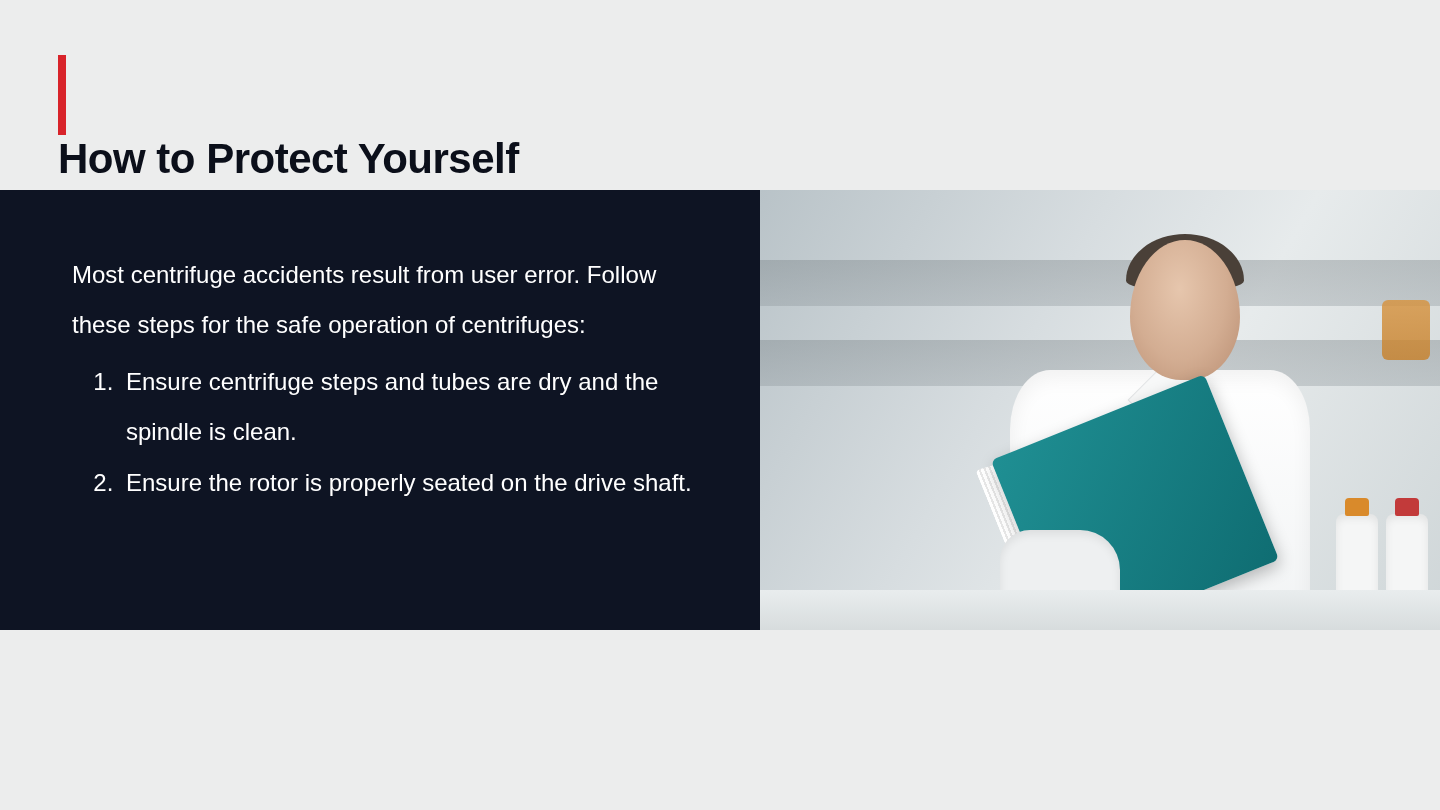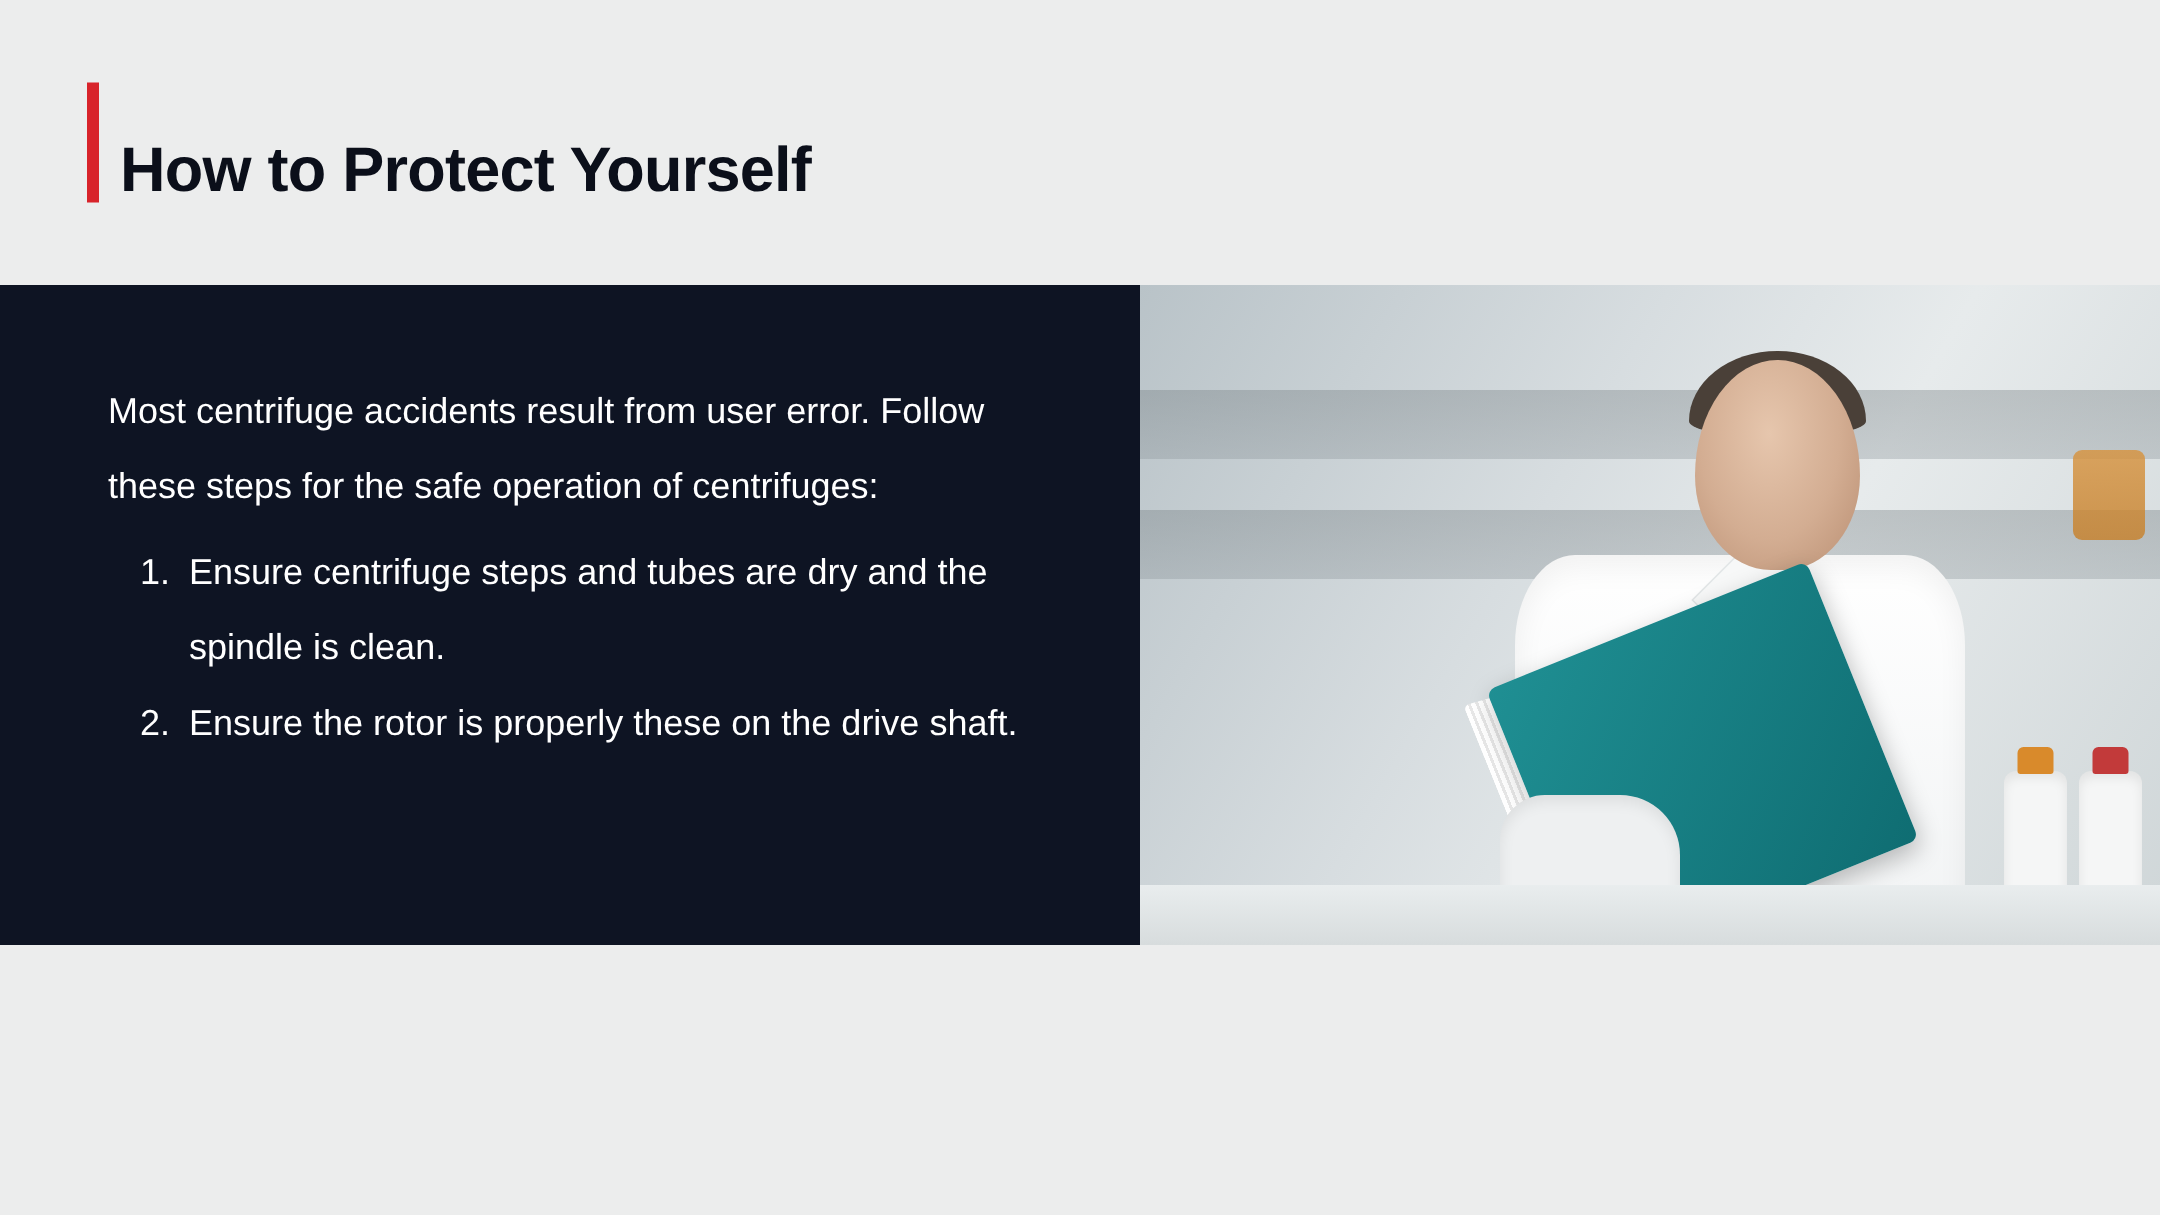--- a/index.html
+++ b/index.html
@@ -11,21 +11,22 @@
     position: relative;
     overflow: hidden;
   }
 
   
   .title-wrap {
     position: absolute;
     left: 58px;
     top: 55px;
     display: flex;
-    align-items: flex-end;
+    align-items: flex-start;
+    flex-direction: column;
   }
   .accent-bar {
     width: 8px;
     height: 80px;
     background: #d8232a;
     margin-right: 14px;
     flex: 0 0 auto;
   }
   .title {
     font-size: 42px;
@@ -181,21 +182,21 @@
 <div class="title-wrap">
   <div class="accent-bar"></div>
   <h1 class="title">How to Protect Yourself</h1>
 </div>
 
 <div class="band">
   <div class="band-left">
     <p class="intro">Most centrifuge accidents result from user error. Follow these steps for the safe operation of centrifuges:</p>
     <ol class="steps">
       <li>Ensure centrifuge steps and tubes are dry and the spindle is clean.</li>
-      <li>Ensure the rotor is properly these on the drive shaft.</li>
+      <li>Ensure the rotor is properly seated on the drive shaft.</li>
     </ol>
   </div>
 
   <div class="photo" aria-label="Scientist in a white lab coat and gloves reading a teal binder in a laboratory">
     <div class="shelf s1"></div>
     <div class="shelf s2"></div>
     <div class="jar"></div>
     <div class="person">
       <div class="torso"></div>
       <div class="collar"></div>

